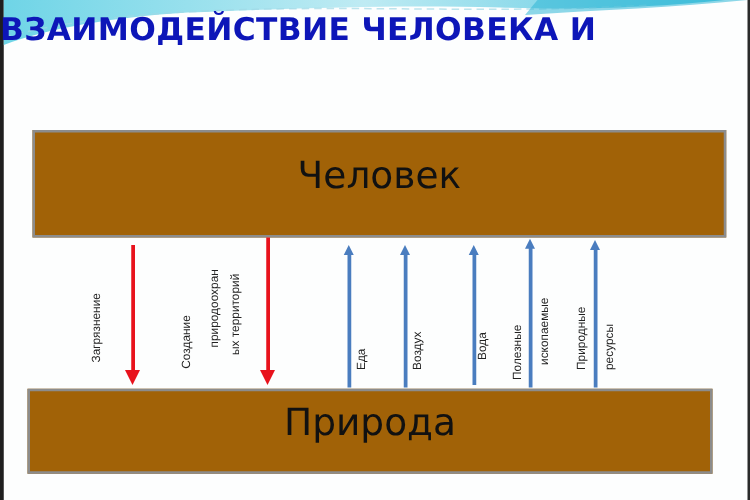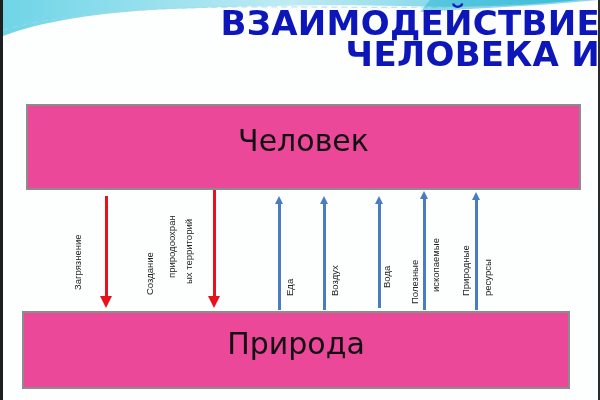--- a/index.html
+++ b/index.html
@@ -21,44 +21,44 @@
     .frame-right {
       position: absolute; right: 0; top: 0; width: 2px; height: 400px;
       background: #2a2a2a;
     }
     .wave {
       position: absolute; left: 0; top: 0; width: 600px; height: 45px;
     }
     .title {
       position: absolute;
       left: 0; top: 8px; width: 600px;
-      text-align: right;
+      text-align: left;
       color: #0d16b8;
       font-family: "DejaVu Sans", sans-serif;
       font-weight: bold;
-      font-size: 34px;
+      font-size: 25px;
       line-height: 31px;
       letter-spacing: 0.3px;
     }
     .title .line2 { display: block; }
     .box {
       position: absolute;
-      background: #ec4899;
+      background: #a16207;
       border: 2px solid #8c8c8c;
       box-sizing: border-box;
       display: flex;
       align-items: center;
       justify-content: center;
       color: #111111;
       font-family: "DejaVu Sans", sans-serif;
       font-size: 30px;
       font-weight: normal;
     }
     .box-human { left: 26px; top: 104px; width: 555px; height: 86px; padding-bottom: 14px; }
-    .box-nature { left: 22px; top: 311px; width: 548px; height: 78px; padding-bottom: 14px; }
+    .box-nature { left: 22px; top: 311px; width: 548px; height: 68px; padding-bottom: 14px; }
     .arrow {
       position: absolute;
       width: 0;
     }
     .arrow .shaft {
       position: absolute;
       left: -1.5px;
       width: 3px;
     }
     .arrow.down .shaft { background: #e8121c; }

